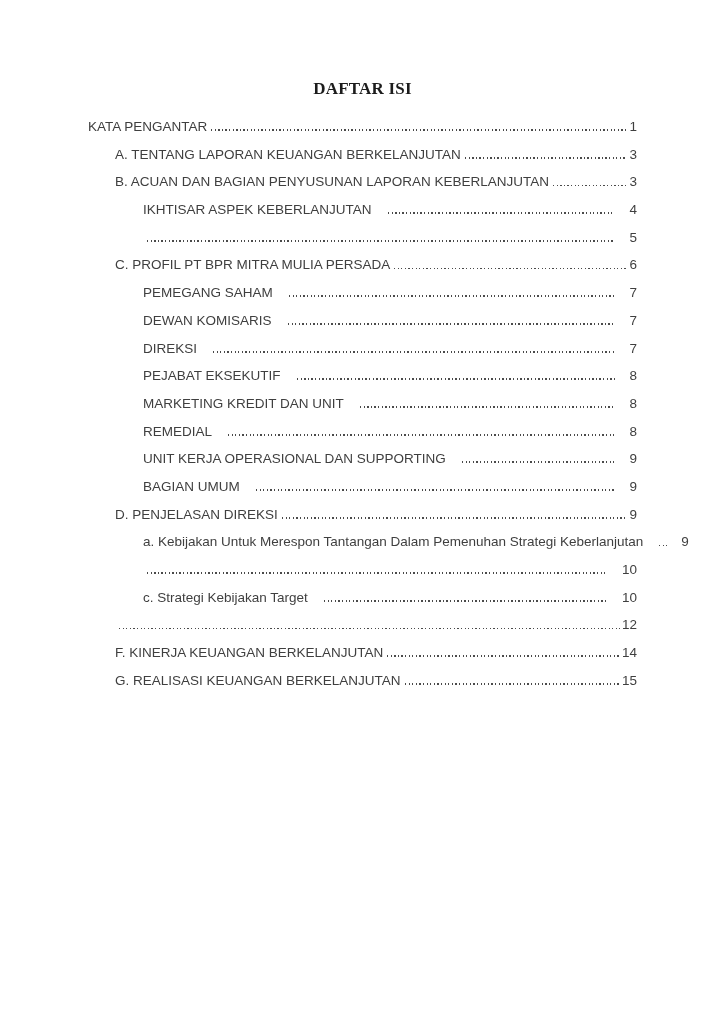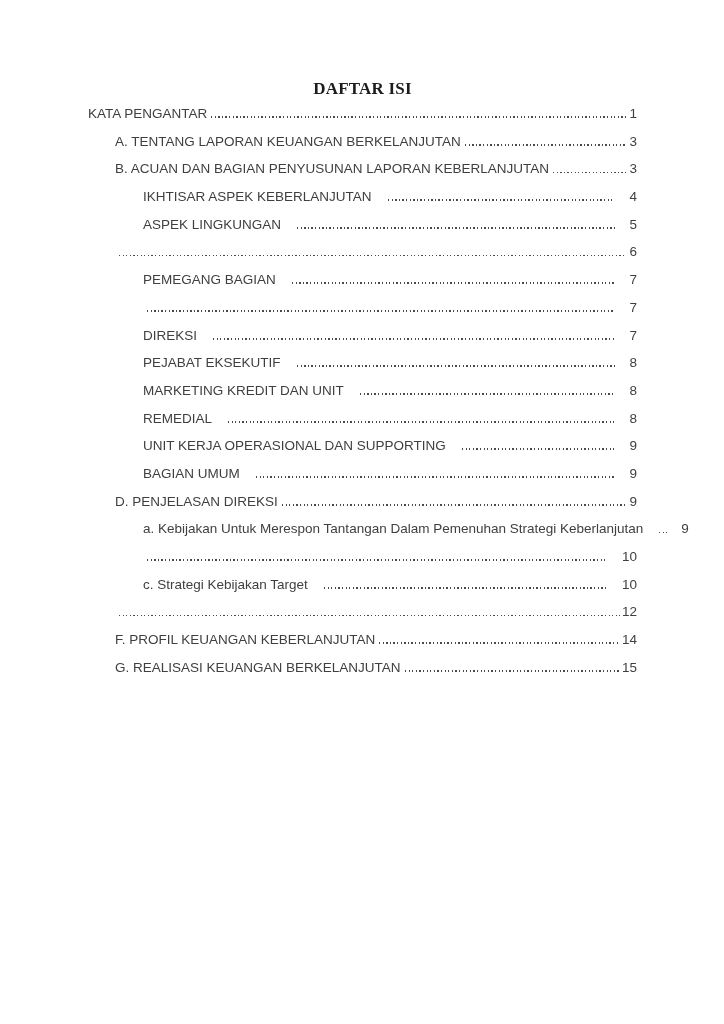--- a/index.html
+++ b/index.html
@@ -22,20 +22,21 @@
   .doc-title {
     font-family: "Liberation Serif", serif;
     font-weight: bold;
     font-size: 17px;
     line-height: 22px;
     text-align: center;
     color: var(--title-color, #1c1c1c);
     letter-spacing: 0.2px;
   }
   .toc {
+    margin-top: 13px;
   }
   .toc-row {
     display: flex;
     align-items: baseline;
     height: 27.7px;
     line-height: 27.7px;
     font-size: 13.5px;
     white-space: nowrap;
   }
   .toc-row.level-1 { padding-left: 27px; justify-content: space-between; }
@@ -78,34 +79,35 @@
         <span class="toc-label">B. ACUAN DAN BAGIAN PENYUSUNAN LAPORAN KEBERLANJUTAN</span>
         <span class="toc-leader"></span>
         <span class="toc-page">3</span>
       </div>
       <div class="toc-row level-2">
         <span class="toc-label">IKHTISAR ASPEK KEBERLANJUTAN</span>
         <span class="toc-leader"></span>
         <span class="toc-page">4</span>
       </div>
       <div class="toc-row level-2">
-        <span class="toc-label">ASPEK LINGKUNGAN</span>
         <span class="toc-leader"></span>
         <span class="toc-page">5</span>
       </div>
       <div class="toc-row level-1">
+        <span class="toc-label">C. PROFIL PT BPR MITRA MULIA PERSADA</span>
         <span class="toc-leader"></span>
         <span class="toc-page">6</span>
       </div>
       <div class="toc-row level-2">
-        <span class="toc-label">PEMEGANG BAGIAN</span>
+        <span class="toc-label">PEMEGANG SAHAM</span>
         <span class="toc-leader"></span>
         <span class="toc-page">7</span>
       </div>
       <div class="toc-row level-2">
+        <span class="toc-label">DEWAN KOMISARIS</span>
         <span class="toc-leader"></span>
         <span class="toc-page">7</span>
       </div>
       <div class="toc-row level-2">
         <span class="toc-label">DIREKSI</span>
         <span class="toc-leader"></span>
         <span class="toc-page">7</span>
       </div>
       <div class="toc-row level-2">
         <span class="toc-label">PEJABAT EKSEKUTIF</span>
@@ -149,21 +151,21 @@
       <div class="toc-row level-2">
         <span class="toc-label">c. Strategi Kebijakan Target</span>
         <span class="toc-leader"></span>
         <span class="toc-page">10</span>
       </div>
       <div class="toc-row level-1">
         <span class="toc-leader"></span>
         <span class="toc-page">12</span>
       </div>
       <div class="toc-row level-1">
-        <span class="toc-label">F. PROFIL KEUANGAN KEBERLANJUTAN</span>
+        <span class="toc-label">F. KINERJA KEUANGAN BERKELANJUTAN</span>
         <span class="toc-leader"></span>
         <span class="toc-page">14</span>
       </div>
       <div class="toc-row level-1">
         <span class="toc-label">G. REALISASI KEUANGAN BERKELANJUTAN</span>
         <span class="toc-leader"></span>
         <span class="toc-page">15</span>
       </div>
     </nav>
 </div>

